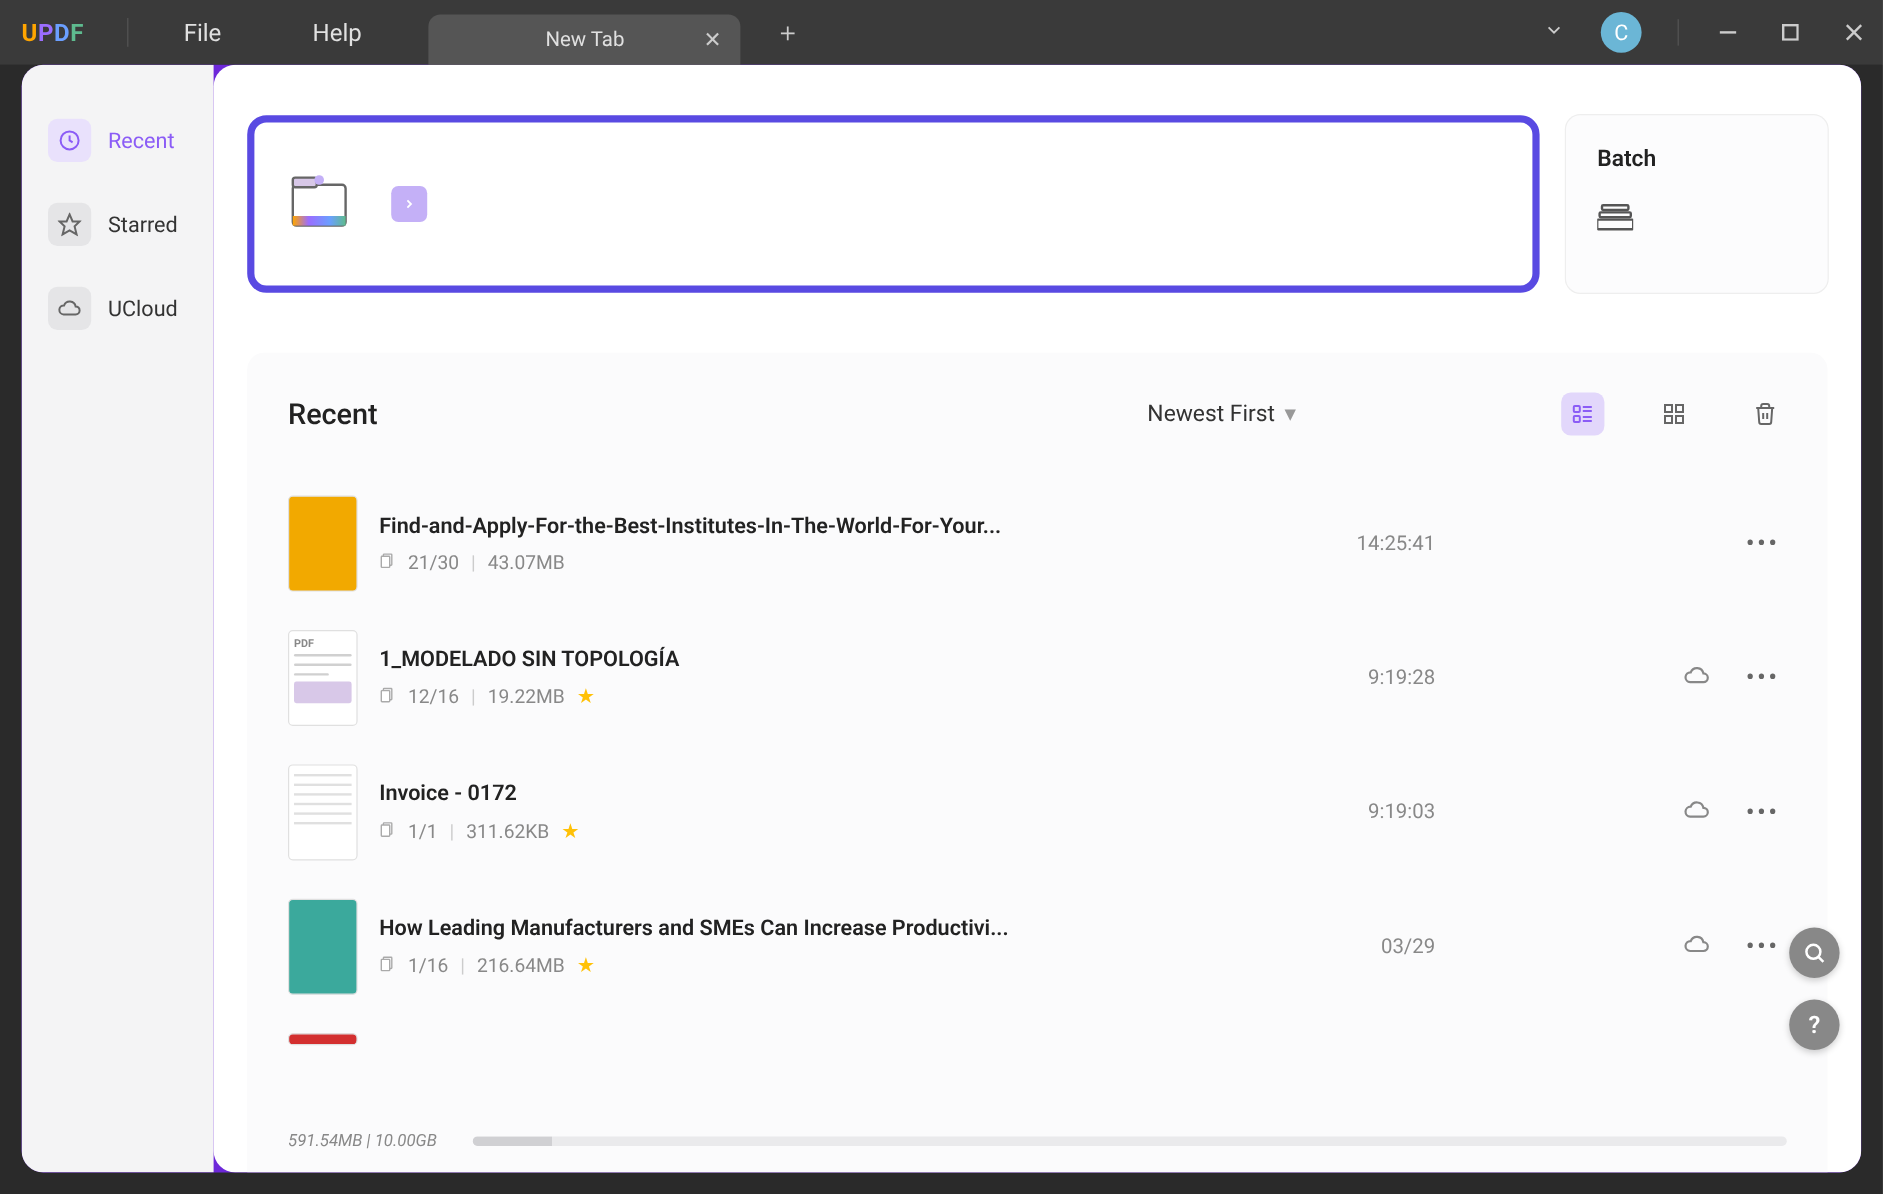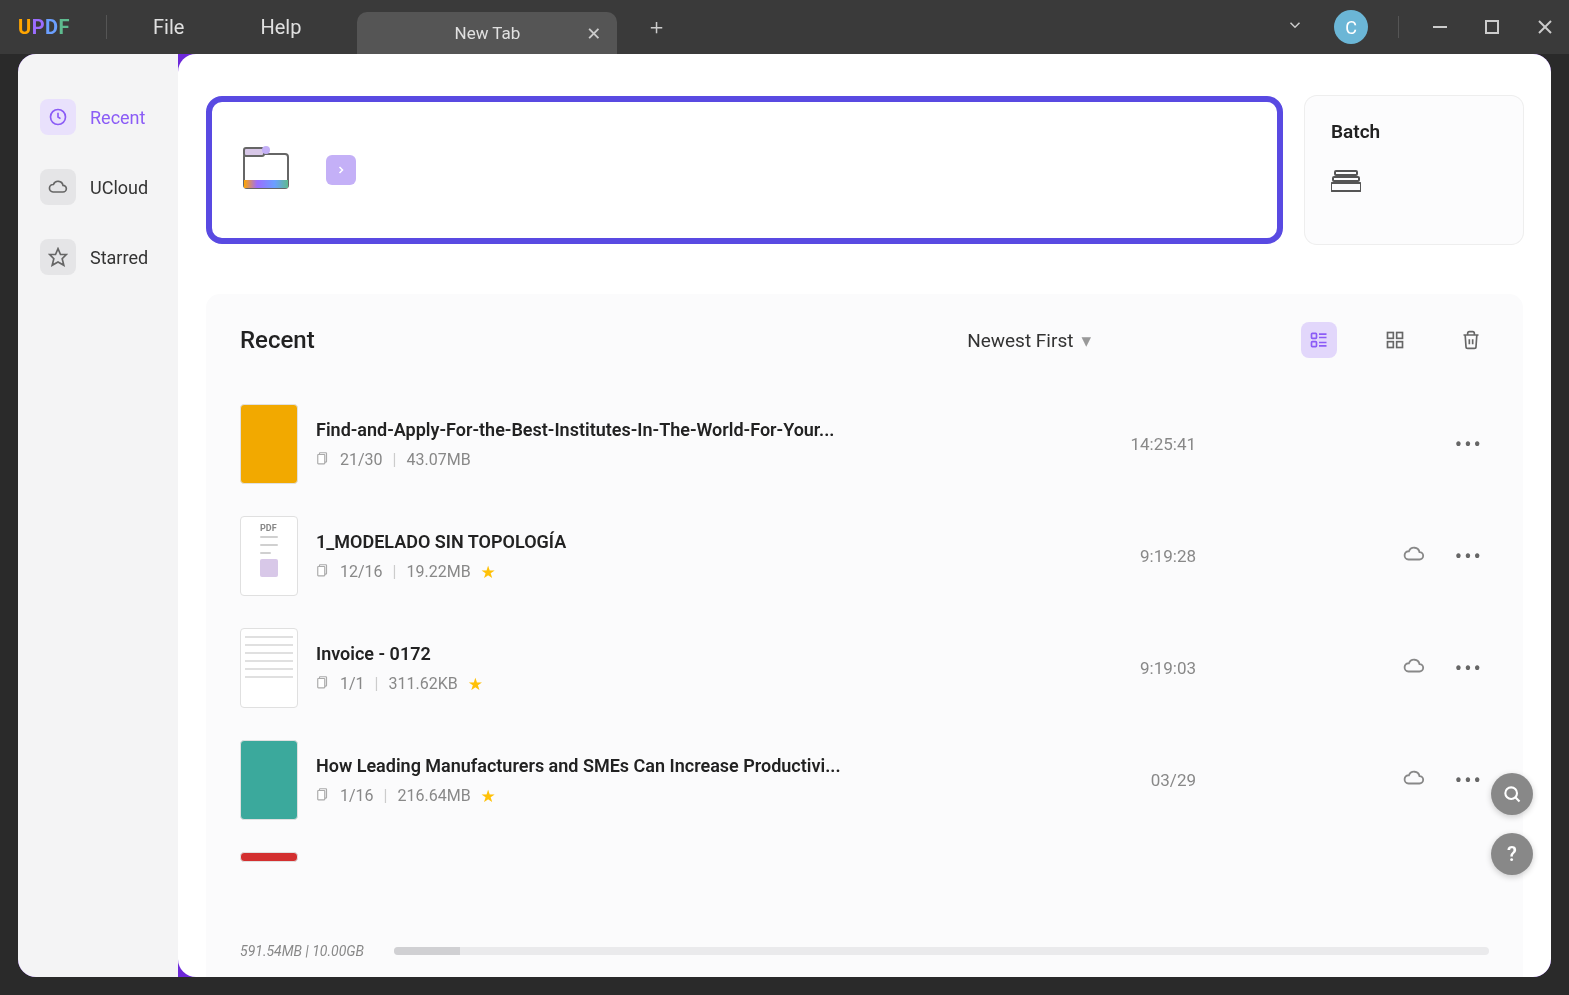--- a/index.html
+++ b/index.html
@@ -72,21 +72,21 @@
 .storage-text { font-size: 14px; color: #888; font-style: italic; }
 .progress-track { flex: 1; height: 8px; background: #eaeaec; border-radius: 4px; overflow: hidden; }
 .progress-fill { height: 100%; background: #d0d0d3; width: 6%; }
 
 .float-btns { position: fixed; right: 36px; bottom: 120px; display: flex; flex-direction: column; gap: 18px; }
 .float-btn { width: 42px; height: 42px; border-radius: 50%; background: #888; display: flex; align-items: center; justify-content: center; cursor: pointer; color: #fff; box-shadow: 0 2px 6px rgba(0,0,0,0.2); }
 
 .thumb-yellow { background: #F2A900; }
 .thumb-teal { background: #3BA99C; }
 .thumb-red { background: #D32F2F; }
-.thumb-pdf { background: #fff; display: flex; flex-direction: column; padding: 6px 19px; }
+.thumb-pdf { background: #fff; display: flex; flex-direction: column; padding: 6px 4px; }
 .thumb-pdf-label { font-size: 9px; color: #888; font-weight: 700; }
 .thumb-pdf-line { height: 2px; background: #d0d0d0; margin: 3px 0; border-radius: 1px; }
 .thumb-pdf-img { height: 18px; background: #D8C8E8; margin-top: 2px; border-radius: 2px;}
 .thumb-invoice { background: #fff; padding: 4px;}
 .thumb-invoice-line { height: 2px; background: #e0e0e0; margin: 3px 0;}
 </style>
 </head>
 <body>
 
 <div class="titlebar">
@@ -139,32 +139,32 @@
           <svg width="20" height="20" viewBox="0 0 24 24" fill="none" stroke="#8B5CF6" stroke-width="2">
               <circle cx="12" cy="12" r="9"></circle>
               <polyline points="12 7 12 12 15 14"></polyline>
             </svg>
         </div>
         <span>Recent</span>
       </div>
       <div class="sidebar-item">
         <div class="sidebar-icon-wrap">
           <svg width="20" height="20" viewBox="0 0 24 24" fill="none" stroke="#666" stroke-width="2">
-              <path d="M18 18a4 4 0 0 0 0-8 6 6 0 0 0-11.5-1A4.5 4.5 0 0 0 6 18z"></path>
+              <polygon points="12 2 15 9 22 9 17 14 19 22 12 18 5 22 7 14 2 9 9 9"></polygon>
             </svg>
         </div>
-        <span>UCloud</span>
+        <span>Starred</span>
       </div>
       <div class="sidebar-item">
         <div class="sidebar-icon-wrap">
           <svg width="20" height="20" viewBox="0 0 24 24" fill="none" stroke="#666" stroke-width="2">
-              <polygon points="12 2 15 9 22 9 17 14 19 22 12 18 5 22 7 14 2 9 9 9"></polygon>
+              <path d="M18 18a4 4 0 0 0 0-8 6 6 0 0 0-11.5-1A4.5 4.5 0 0 0 6 18z"></path>
             </svg>
         </div>
-        <span>Starred</span>
+        <span>UCloud</span>
       </div>
     </div>
 
     <div class="main">
       <div class="top-row">
         <div class="open-file-card">
           <div class="open-file-icon">
             <svg width="60" height="56" viewBox="0 0 60 56">
                 <rect x="8" y="14" width="44" height="34" rx="3" fill="#fff" stroke="#666" stroke-width="2"></rect>
                 <rect x="8" y="8" width="20" height="8" rx="2" fill="#D8C8E8" stroke="#666" stroke-width="2"></rect>
@@ -195,21 +195,21 @@
                 <rect x="0" y="18" width="30" height="8" rx="1" fill="none" stroke="#555" stroke-width="2"></rect>
               </svg>
           </div>
         </div>
       </div>
 
       <div class="recent-section">
         <div class="recent-header">
           <div class="recent-title">Recent</div>
           <div style="margin-left:auto; display:flex; align-items:center; gap:40px;">
-            <div class="sort-control" style="margin:0;">
+            <div class="sort-control" style="margin:11px;">
               <span>Newest First</span>
               <span style="color:#999;">▾</span>
             </div>
             <div style="width:130px;"></div>
             <div class="view-btn active">
               <svg width="20" height="20" viewBox="0 0 24 24" fill="none" stroke="#8B5CF6" stroke-width="2">
                   <rect x="3" y="4" width="6" height="6" rx="1"></rect>
                   <line x1="12" y1="5" x2="21" y2="5"></line>
                   <line x1="12" y1="9" x2="21" y2="9"></line>
                   <rect x="3" y="14" width="6" height="6" rx="1"></rect>

